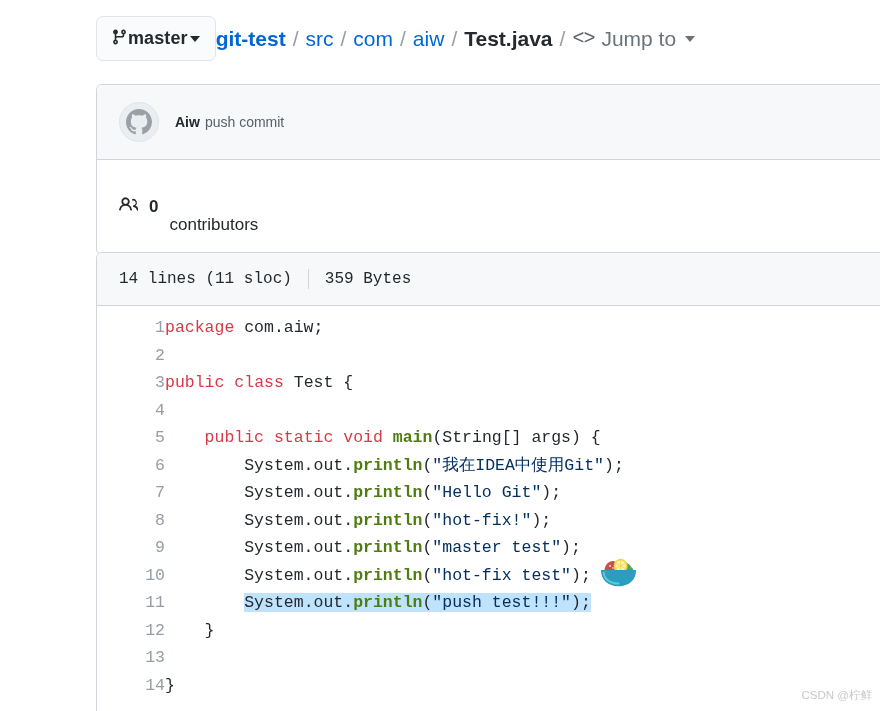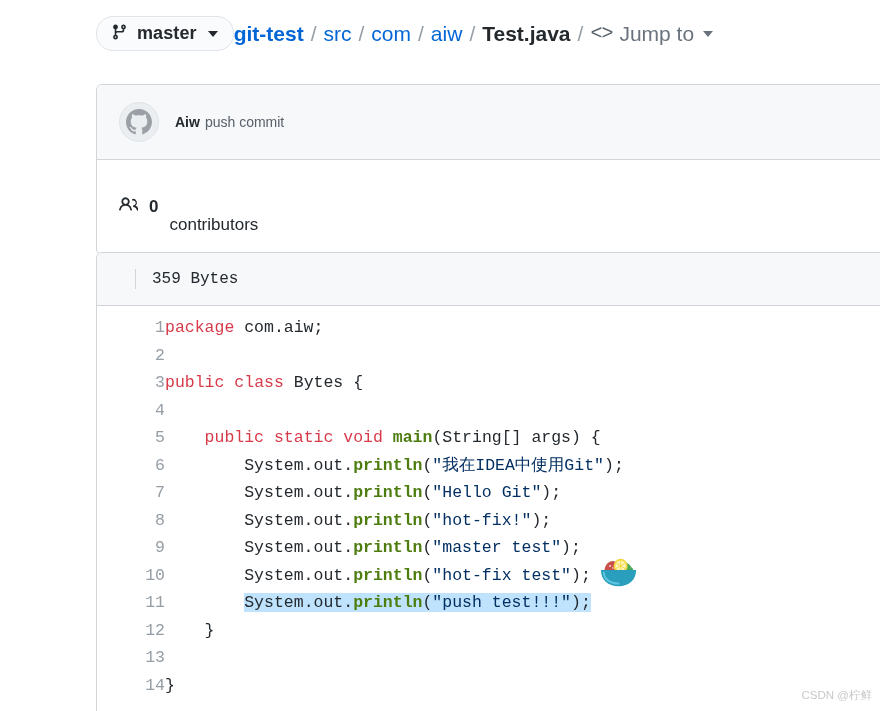--- a/index.html
+++ b/index.html
@@ -20,27 +20,26 @@
   .top-row {
     position: absolute;
     left: 96px;
     top: 16px;
     display: flex;
     align-items: center;
   }
   .branch-btn {
     display: flex;
     align-items: center;
-    gap: 9px;
-    height: 35px;
+    height: 45px;
     box-sizing: border-box;
     padding: 0 15px 0 14px;
     background: #fafbfc;
     border: 1px solid #e1e4e8;
-    border-radius: 17px;
+    border-radius: 7px;
     cursor: pointer;
   }
   .branch-btn .branch-label {
     font-size: 18px;
     font-weight: 600;
     color: #24292e;
     letter-spacing: .1px;
   }
   .caret {
     width: 0; height: 0;
@@ -272,38 +271,39 @@
       </svg>
     </span>
     <span class="contrib-count">0</span>
     <span class="contrib-label">contributors</span>
   </div>
 </div>
 
 <div class="card" id="file-card">
 
   <div class="file-meta">
+    <span>14 lines (11 sloc)</span>
     <span class="meta-divider"></span>
     <span>359 Bytes</span>
   </div>
 
   <div class="code-wrap">
     <table class="code">
       <tbody id="code-body">
           <tr>
             <td class="lnum">1</td>
             <td class="lcode"><span class="k">package</span><span class="t"> com.aiw;</span></td>
           </tr>
           <tr>
             <td class="lnum">2</td>
             <td class="lcode">&nbsp;</td>
           </tr>
           <tr>
             <td class="lnum">3</td>
-            <td class="lcode"><span class="k">public</span><span class="t"> </span><span class="k">class</span><span class="t"> Bytes {</span></td>
+            <td class="lcode"><span class="k">public</span><span class="t"> </span><span class="k">class</span><span class="t"> Test {</span></td>
           </tr>
           <tr>
             <td class="lnum">4</td>
             <td class="lcode">&nbsp;</td>
           </tr>
           <tr>
             <td class="lnum">5</td>
             <td class="lcode"><span class="t">    </span><span class="k">public</span><span class="t"> </span><span class="k">static</span><span class="t"> </span><span class="k">void</span><span class="t"> </span><span class="fn">main</span><span class="t">(String[] args) {</span></td>
           </tr>
           <tr>

